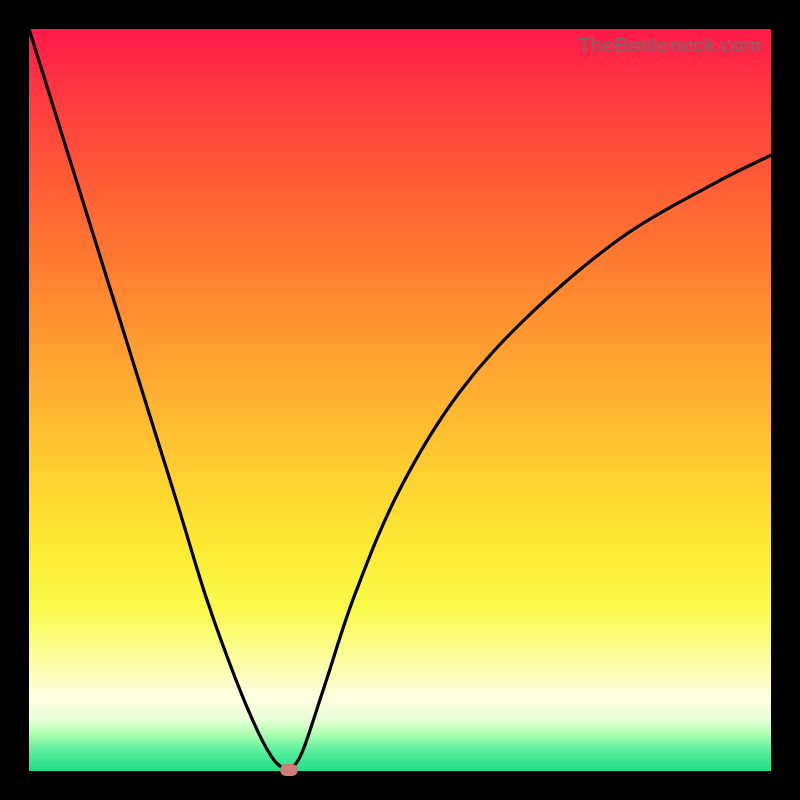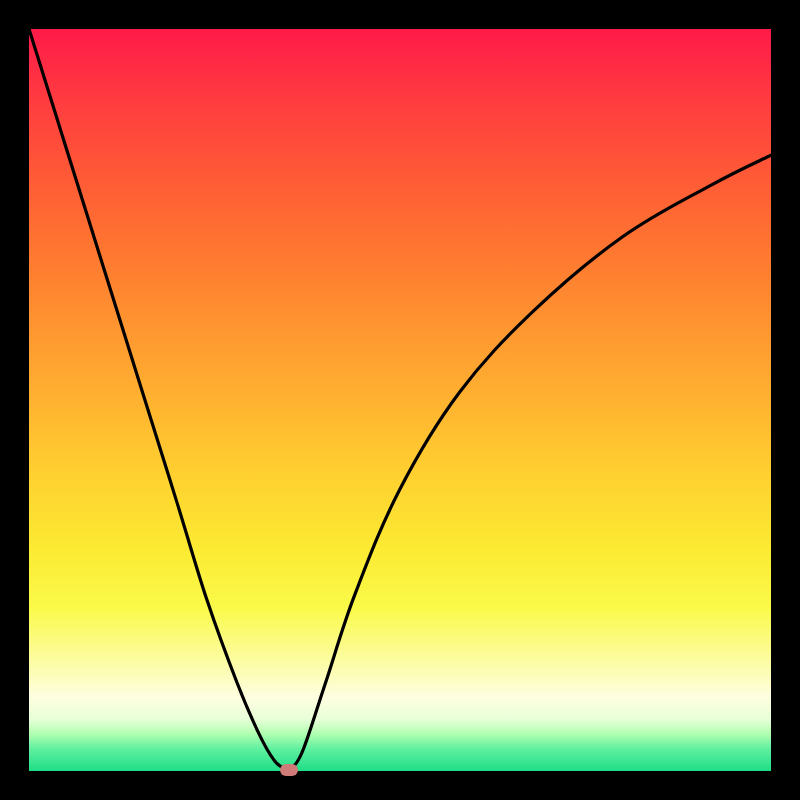--- a/index.html
+++ b/index.html
@@ -56,18 +56,19 @@
     border-radius: 6px;
     background: #cf7b78;
     transform: translate(-50%, -50%);
   }
 </style>
 </head>
 <body>
 
 <div class="frame">
   <div class="plot-area">
+    <div class="watermark">TheBottleneck.com</div>
     <svg class="curve" viewBox="0 0 742 742" preserveAspectRatio="none">
       <path id="curve-path" fill="none" stroke="#000" stroke-width="3.2" stroke-linecap="round" d="M 0,0 C 6.678,21.369600000000005 23.744,75.98080000000004 37.1,118.72000000000003 C 50.456,161.4592 60.84400000000001,194.70079999999996 74.2,237.43999999999994 C 87.556,280.1791999999999 97.944,313.4208 111.3,356.15999999999997 C 124.65599999999999,398.89919999999995 136.3796,436.1476 148.4,474.88 C 160.4204,513.6124 167.3952,539.2856 178.07999999999998,571.34 C 188.76479999999998,603.3944 198.41080000000002,628.9192 207.76000000000002,652.96 C 217.10920000000002,677.0008 223.342,690.8761999999999 230.02,704.9 C 236.698,718.9238 240.18540000000002,724.59268 244.86,730.87 C 249.5346,737.14732 252.65099999999998,738.4384 255.98999999999998,739.774 C 259.32899999999995,741.1096 260.07099999999997,741.89612 263.40999999999997,738.29 C 266.74899999999997,734.6838799999999 268.5298,735.0994 274.54,719.74 C 280.5502,704.3806000000001 287.4508,681.0076 296.8,652.96 C 306.1492,624.9124 313.124,598.6456000000001 326.48,563.9200000000001 C 339.836,529.1944000000001 352.3016,496.10120000000006 371,460.04 C 389.6984,423.9788 406.31919999999997,395.63439999999997 430.35999999999996,363.58 C 454.40079999999995,331.5256 475.17680000000007,310.00759999999997 504.56000000000006,281.96 C 533.9432,253.9124 561.5456,230.4652 593.6,207.76 C 625.6544,185.05479999999997 655.928,170.51159999999993 682.64,155.81999999999994 C 709.352,141.12839999999994 731.3152,131.48239999999998 742,126.13999999999999"></path>
     </svg>
     <div class="marker" id="min-marker" style="left: 259.7px; top: 740.516px; background: rgb(207, 123, 120);"></div>
   </div>
 </div>
 
 </body></html>

